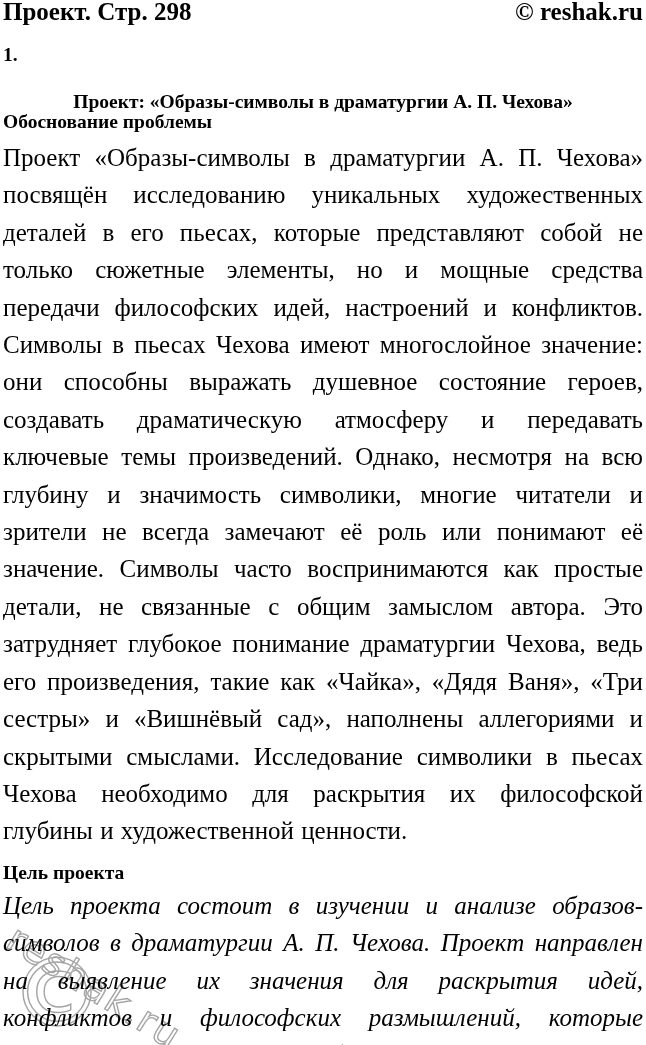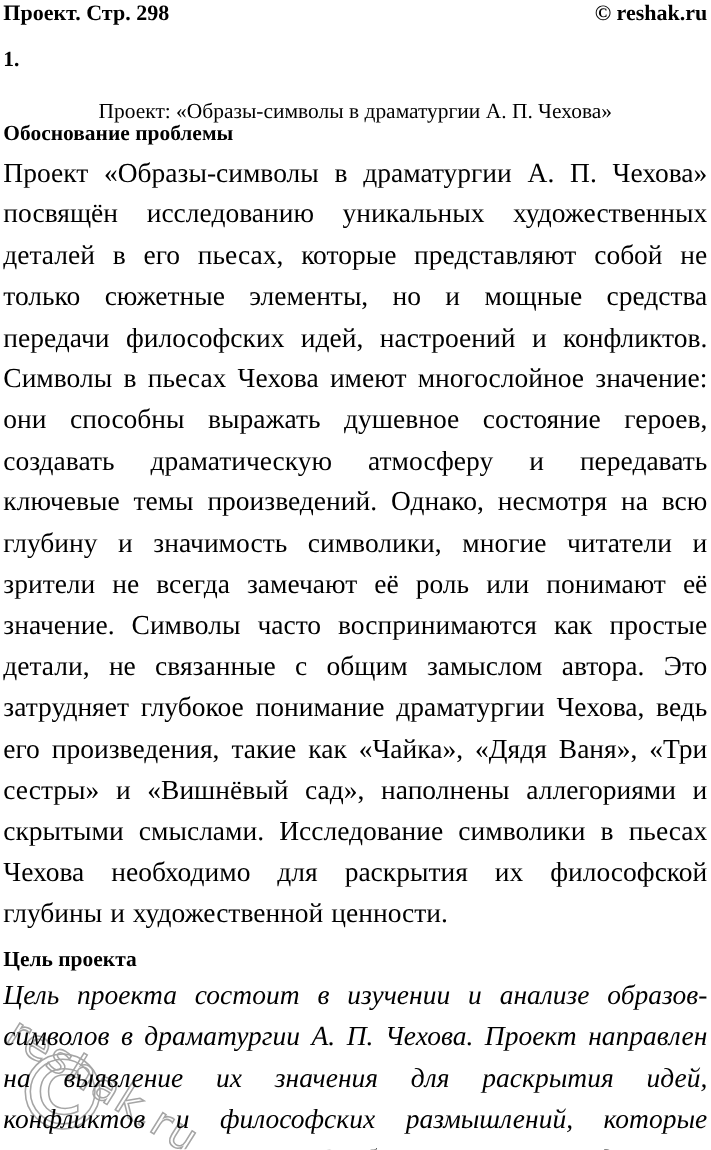--- a/index.html
+++ b/index.html
@@ -15,35 +15,35 @@
   .content {
     position: relative;
     z-index: 1;
     padding: 0 3px;
   }
   .hdr {
     display: flex;
     justify-content: space-between;
     align-items: center;
     padding-top: 2px;
-    font-size: 20px;
+    font-size: 25px;
     line-height: 20px;
   }
   .hdr-left { font-weight: bold; }
   .hdr-right { font-weight: bold; }
   .num {
     margin-top: 23px;
     font-weight: bold;
     font-size: 19.5px;
     line-height: 19px;
   }
   .title {
     margin-top: 28px;
     text-align: center;
-    font-weight: normal;
+    font-weight: bold;
     font-size: 19.5px;
     line-height: 20px;
   }
   .heading {
     font-weight: bold;
     font-size: 19.5px;
     line-height: 20px;
     text-align: left;
   }
   .heading.second { margin-top: 13px; }

